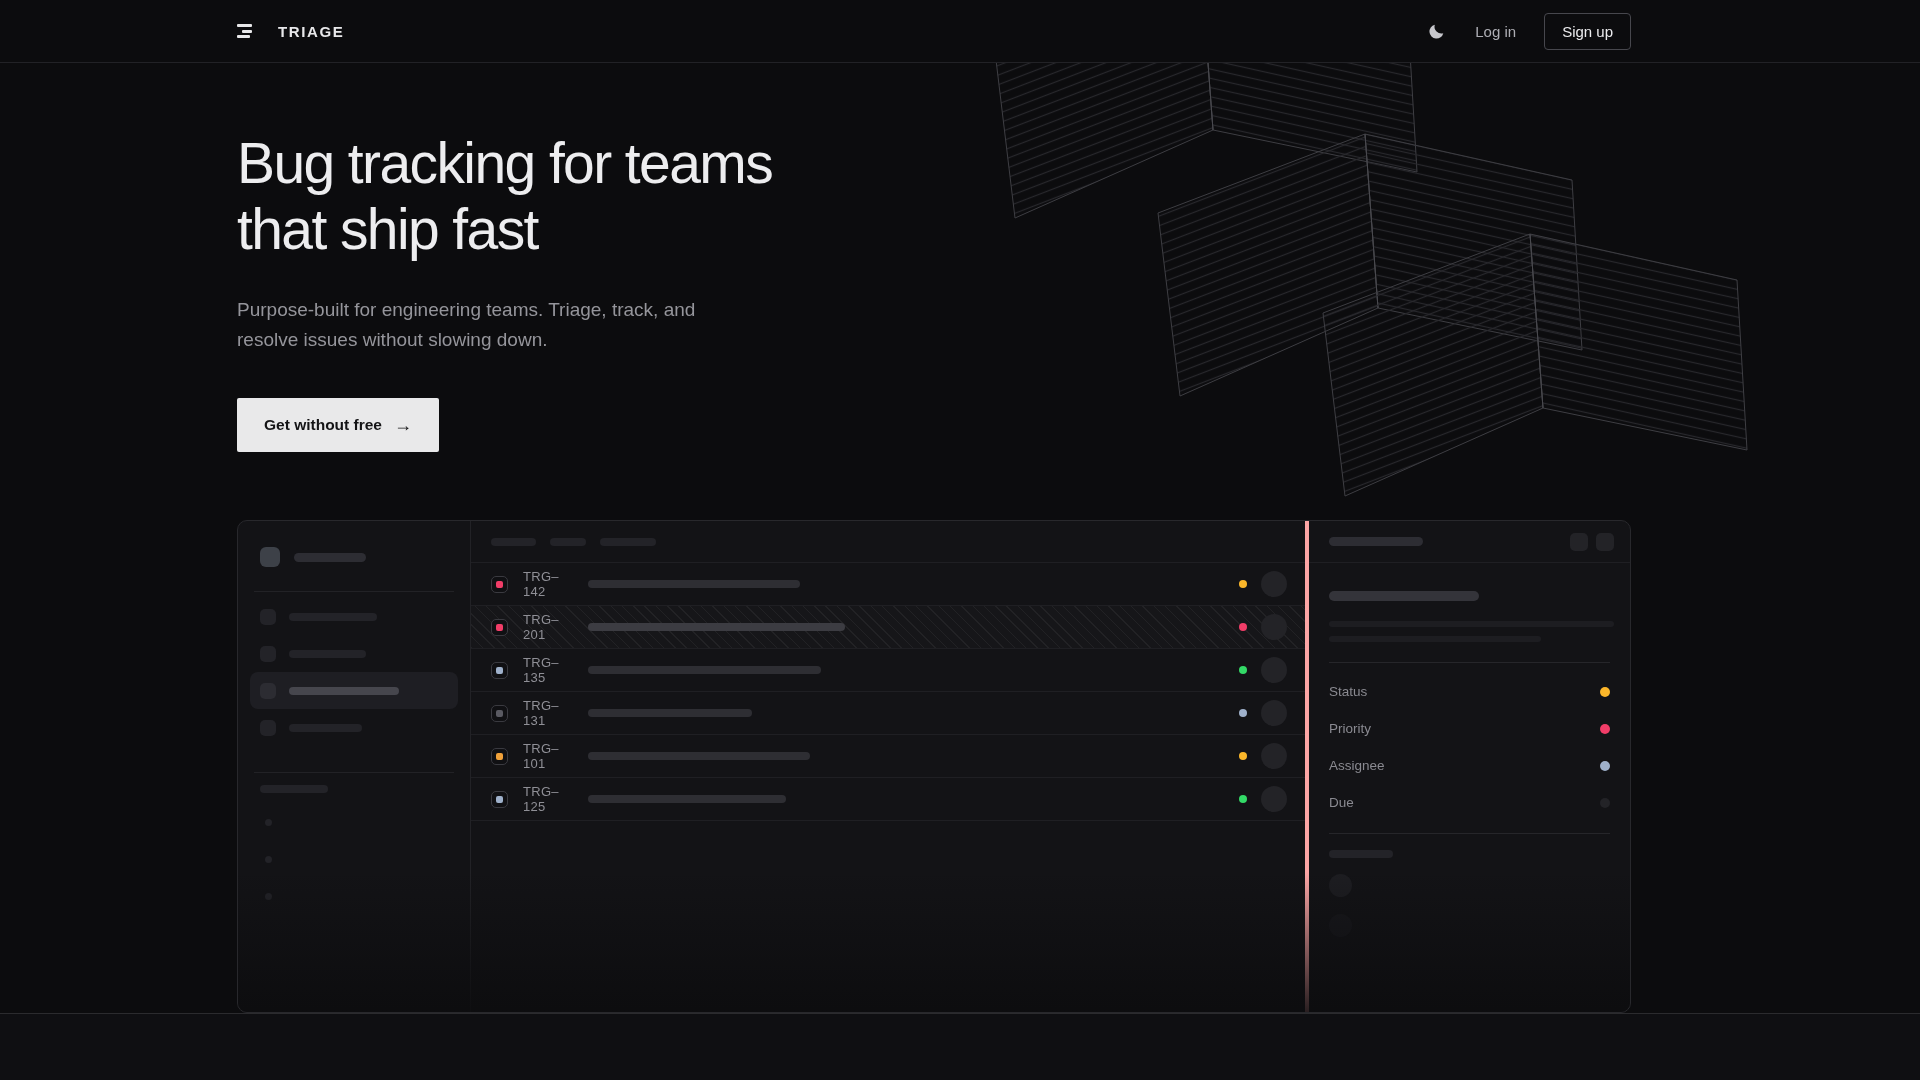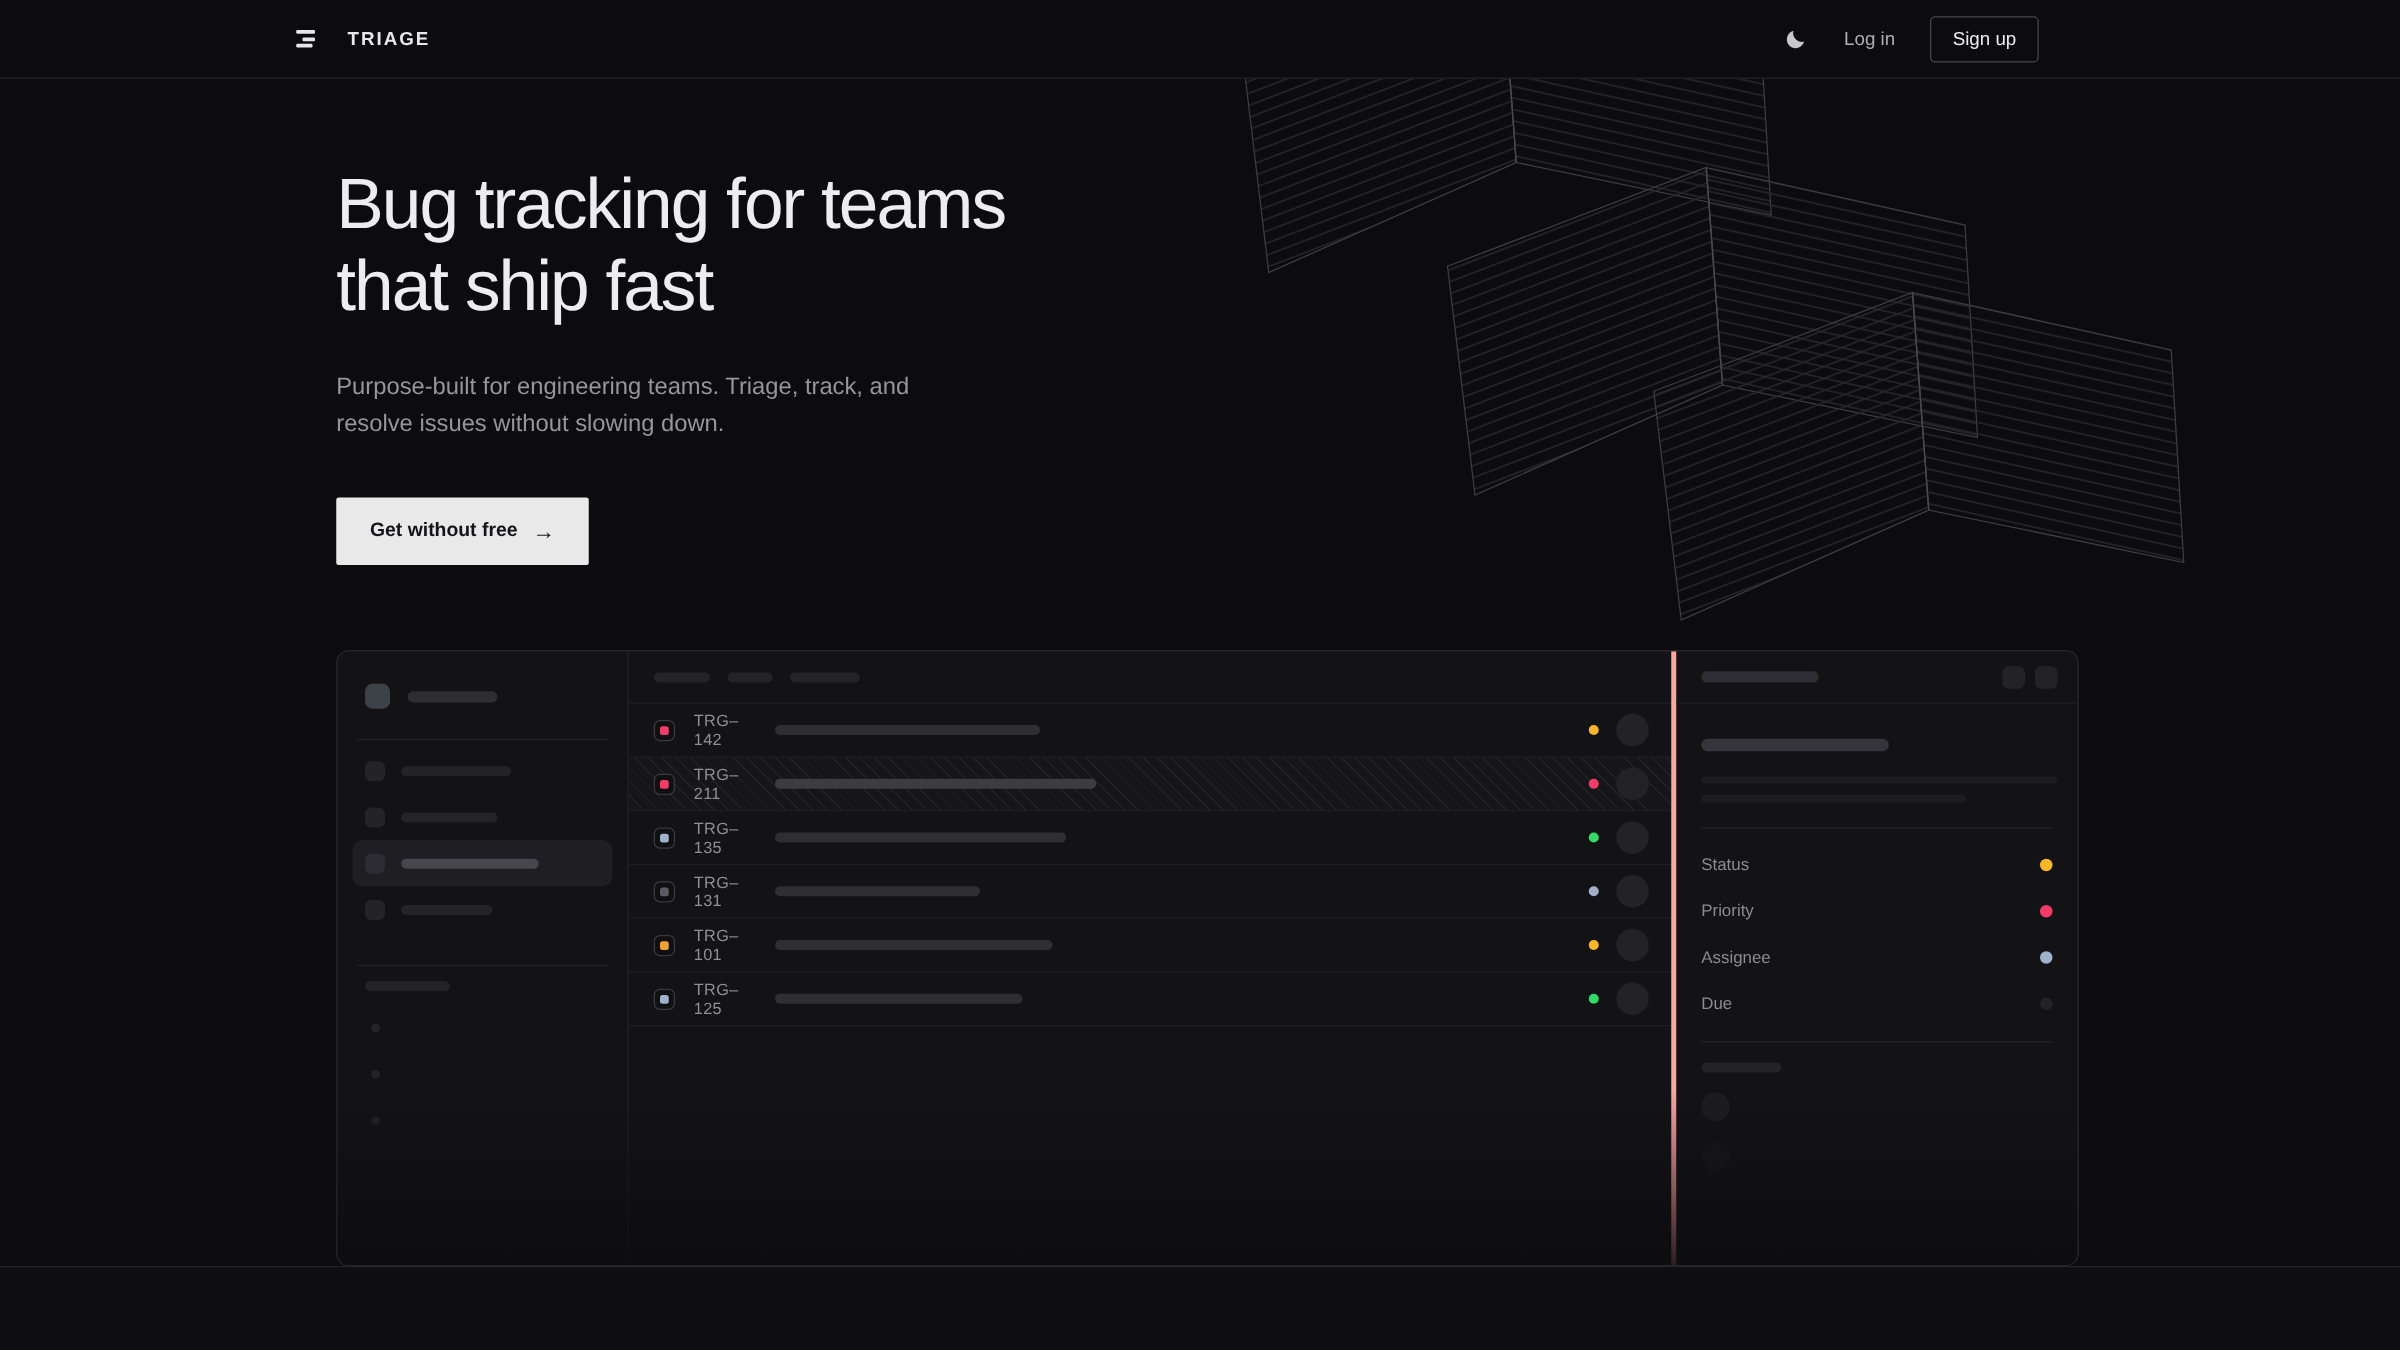--- a/index.html
+++ b/index.html
@@ -32,21 +32,21 @@
   .signup {
     font-size:15px; color:#ececee; background:transparent;
     border:1px solid #47474d; border-radius:4px;
     padding:9px 17px; cursor:pointer; font-family:inherit;
   }
 
   
   .deco { position:absolute; top:0; left:0; z-index:1; pointer-events:none; }
 
   
-  .hero { position:relative; z-index:2;padding-left:32px; }
+  .hero { position:relative; z-index:2; }
   .headline {
     margin-top:67px;
     font-size:57px; line-height:66px; font-weight:500;
     letter-spacing:-1.6px; color:#ededef;
   }
   .subtitle {
     margin-top:33px; max-width:480px;
     font-size:19px; line-height:30px; color:#95959b;
   }
   .cta {
@@ -238,21 +238,21 @@
     <span class="ibar" style="width: 212px;"></span>
     <span class="spacer"></span>
     <span class="sdot" style="background: rgb(251, 182, 42);"></span>
     <span class="iav"></span>
   </div>
 
   <div class="issue-row selected">
     <span class="chip">
                 <span class="chip-dot" style="background: rgb(241, 61, 104);"></span>
               </span>
-    <span class="iid">TRG–211</span>
+    <span class="iid">TRG–201</span>
     <span class="ibar" style="width: 257px;"></span>
     <span class="spacer"></span>
     <span class="sdot" style="background: rgb(241, 61, 104);"></span>
     <span class="iav"></span>
   </div>
 
 
   <div class="issue-row">
     <span class="chip">
                 <span class="chip-dot" style="background: rgb(159, 177, 203);"></span>

